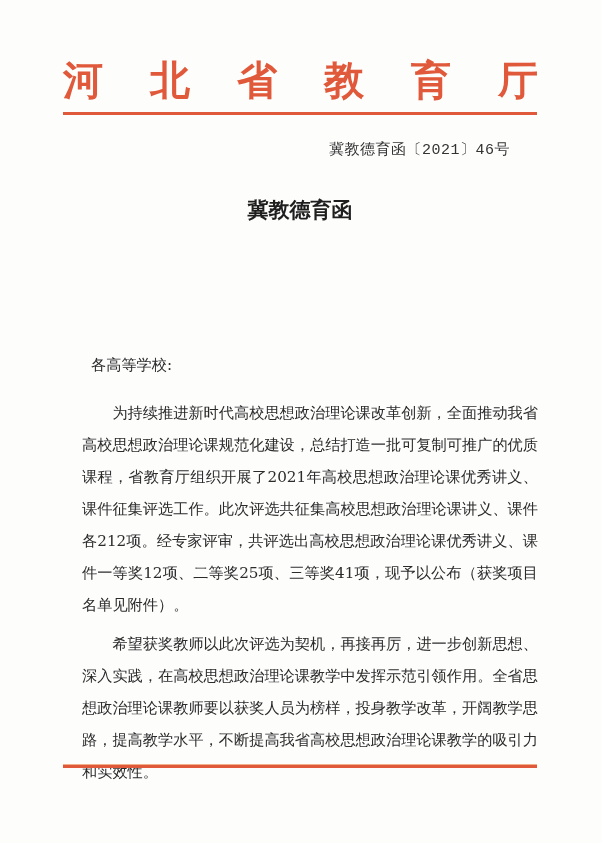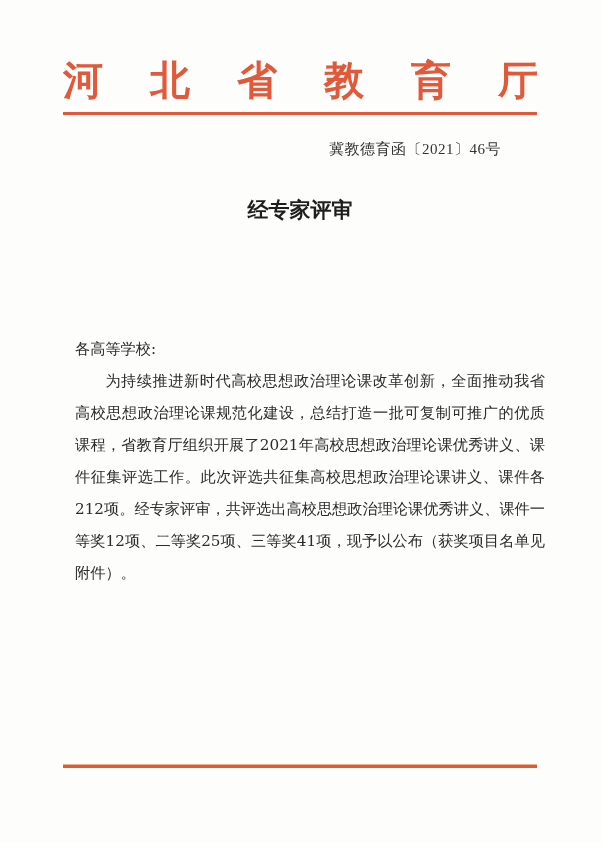--- a/index.html
+++ b/index.html
@@ -21,62 +21,63 @@
     .masthead span { display: block; }
     .red-rule {
       position: absolute; left: 63px; width: 474px; height: 3px;
       background: #e0593a;
     }
     .red-rule.top { top: 112px; }
     .red-rule.bottom { top: 764px; border-top: 1px solid #f2b08a; height: 3px; }
     .doc-number {
       position: absolute; left: 329px; top: 140px;
       font-size: 15px; color: #333; letter-spacing: 0.5px;
-      font-family: Liberation Serif, serif;
+      font-family: Liberation Mono, monospace;
       text-align: center;
     }
     .title {
       position: absolute; left: 60px; top: 194px; width: 480px;
       text-align: center;
       font-family: "DejaVu Serif", "Liberation Serif", serif;
       font-weight: bold; font-size: 21px; line-height: 32px;
       color: #1e1e1e;
     }
     .title div { display: block; }
     .body-text {
       position: absolute; left: 75px; top: 333px; width: 470px;
       font-family: "DejaVu Serif", "Liberation Serif", serif;
       font-size: 15.2px; line-height: 32px; color: #2b2b2b;
       text-align: justify;
     }
-    .salutation { margin: 0; }
-    .para { margin: 0; text-indent: 2em; }
+    .salutation { margin: 16px; }
+    .para { margin: 7px; text-indent: 2em; }
   </style>
 </head>
 <body>
 
 <div class="page">
 
   <div class="masthead">
     <span>河</span>
     <span>北</span>
     <span>省</span>
     <span>教</span>
     <span>育</span>
     <span>厅</span>
   </div>
 
   <div class="red-rule top"></div>
 
   <div class="doc-number">冀教德育函〔2021〕46号</div>
 
   <div class="title">
-    <div>经专家评审</div>
+    <div>冀教德育函</div>
   </div>
 
   <div class="body-text">
     <p class="salutation">各高等学校:</p>
     <p class="para">为持续推进新时代高校思想政治理论课改革创新，全面推动我省高校思想政治理论课规范化建设，总结打造一批可复制可推广的优质课程，省教育厅组织开展了2021年高校思想政治理论课优秀讲义、课件征集评选工作。此次评选共征集高校思想政治理论课讲义、课件各212项。经专家评审，共评选出高校思想政治理论课优秀讲义、课件一等奖12项、二等奖25项、三等奖41项，现予以公布（获奖项目名单见附件）。</p>
+    <p class="para">希望获奖教师以此次评选为契机，再接再厉，进一步创新思想、深入实践，在高校思想政治理论课教学中发挥示范引领作用。全省思想政治理论课教师要以获奖人员为榜样，投身教学改革，开阔教学思路，提高教学水平，不断提高我省高校思想政治理论课教学的吸引力和实效性。</p>
   </div>
 
   <div class="red-rule bottom"></div>
 
 </div>
 
 </body></html>

